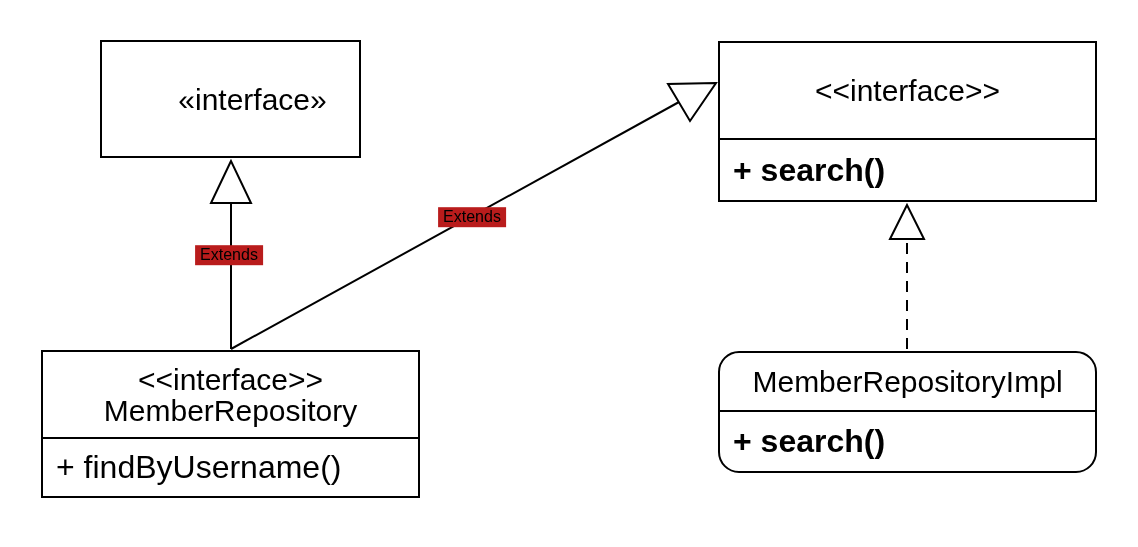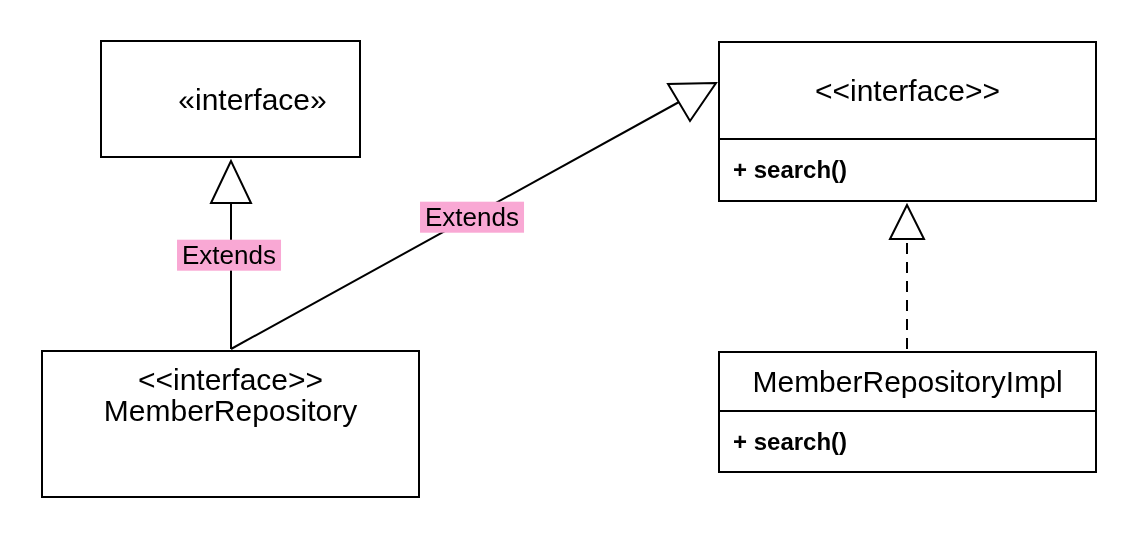--- a/index.html
+++ b/index.html
@@ -41,39 +41,39 @@
     line-height: 31px;
     flex: 0 0 auto;
   }
   .box-header.fill { flex: 1 1 auto; }
   .box-methods {
     border-top: 2px solid #000000;
     flex: 1 1 auto;
     display: flex;
     align-items: center;
     padding-left: 13px;
-    font-size: 24px;
+    font-size: 32px;
   }
   .method.bold { font-weight: bold; }
   .edge-label {
     position: absolute;
     transform: translate(-50%, -50%);
-    background: #f9a8d4;
-    font-size: 26px;
+    background: #b91c1c;
+    font-size: 16px;
     line-height: 1.1;
     padding: 1px 5px;
     white-space: nowrap;
   }
   
   #box-jpa    { left: 100px; top: 40px;  width: 261px; height: 118px; padding-left: 44px; }
   #box-custom { left: 718px; top: 41px;  width: 379px; height: 161px; }
   #box-custom .box-header { height: 95px; }
   #box-member { left: 41px;  top: 350px; width: 379px; height: 148px; }
   #box-member .box-header { height: 85px; }
-  #box-impl   { left: 718px; top: 351px; width: 379px; height: 122px; }
+  #box-impl   { left: 718px; top: 351px; width: 379px; height: 122px; border-radius: 21px; }
   #box-impl .box-header { height: 57px; }
 </style>
 </head>
 <body>
 
 <div class="canvas">
 
   <svg class="connectors" width="1138" height="547" viewBox="0 0 1138 547" xmlns="http://www.w3.org/2000/svg">
     <g stroke="#000000" stroke-width="2" fill="none">
 
@@ -104,20 +104,23 @@
     <div class="box-methods">
       <span class="method bold">+ search()</span>
     </div>
   </div>
 
   <div class="class-box" id="box-member">
     <div class="box-header">
       <div>&lt;&lt;interface&gt;&gt;</div>
       <div>MemberRepository</div>
     </div>
+    <div class="box-methods">
+      <span class="method">+ findByUsername()</span>
+    </div>
   </div>
 
   <div class="class-box" id="box-impl">
     <div class="box-header">
       <div>MemberRepositoryImpl</div>
     </div>
     <div class="box-methods">
       <span class="method bold">+ search()</span>
     </div>
   </div>

